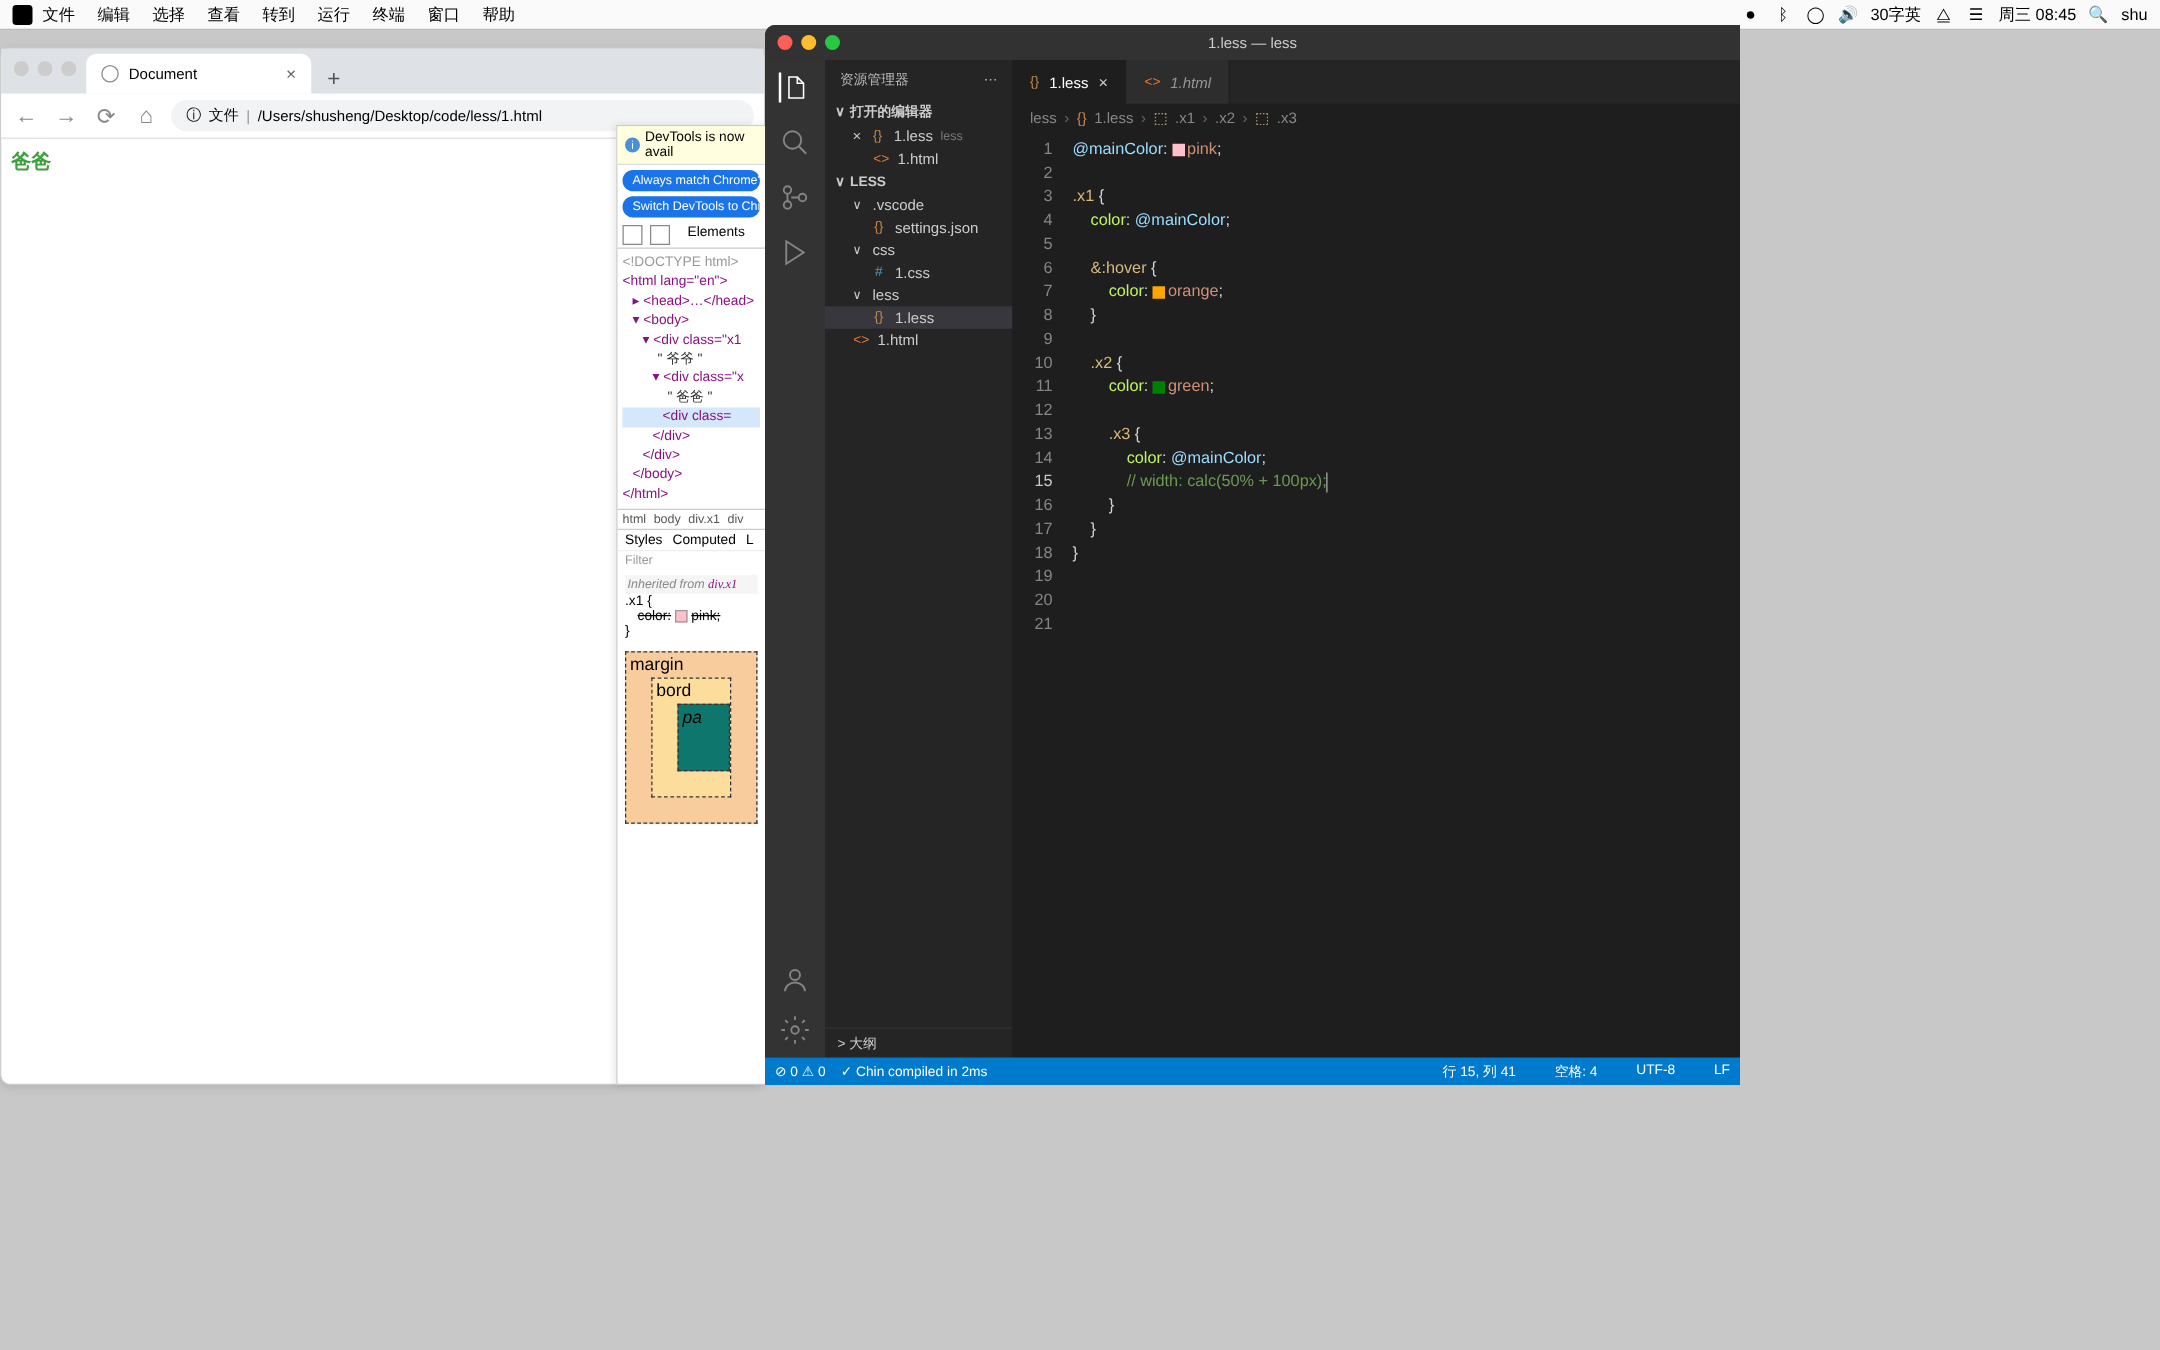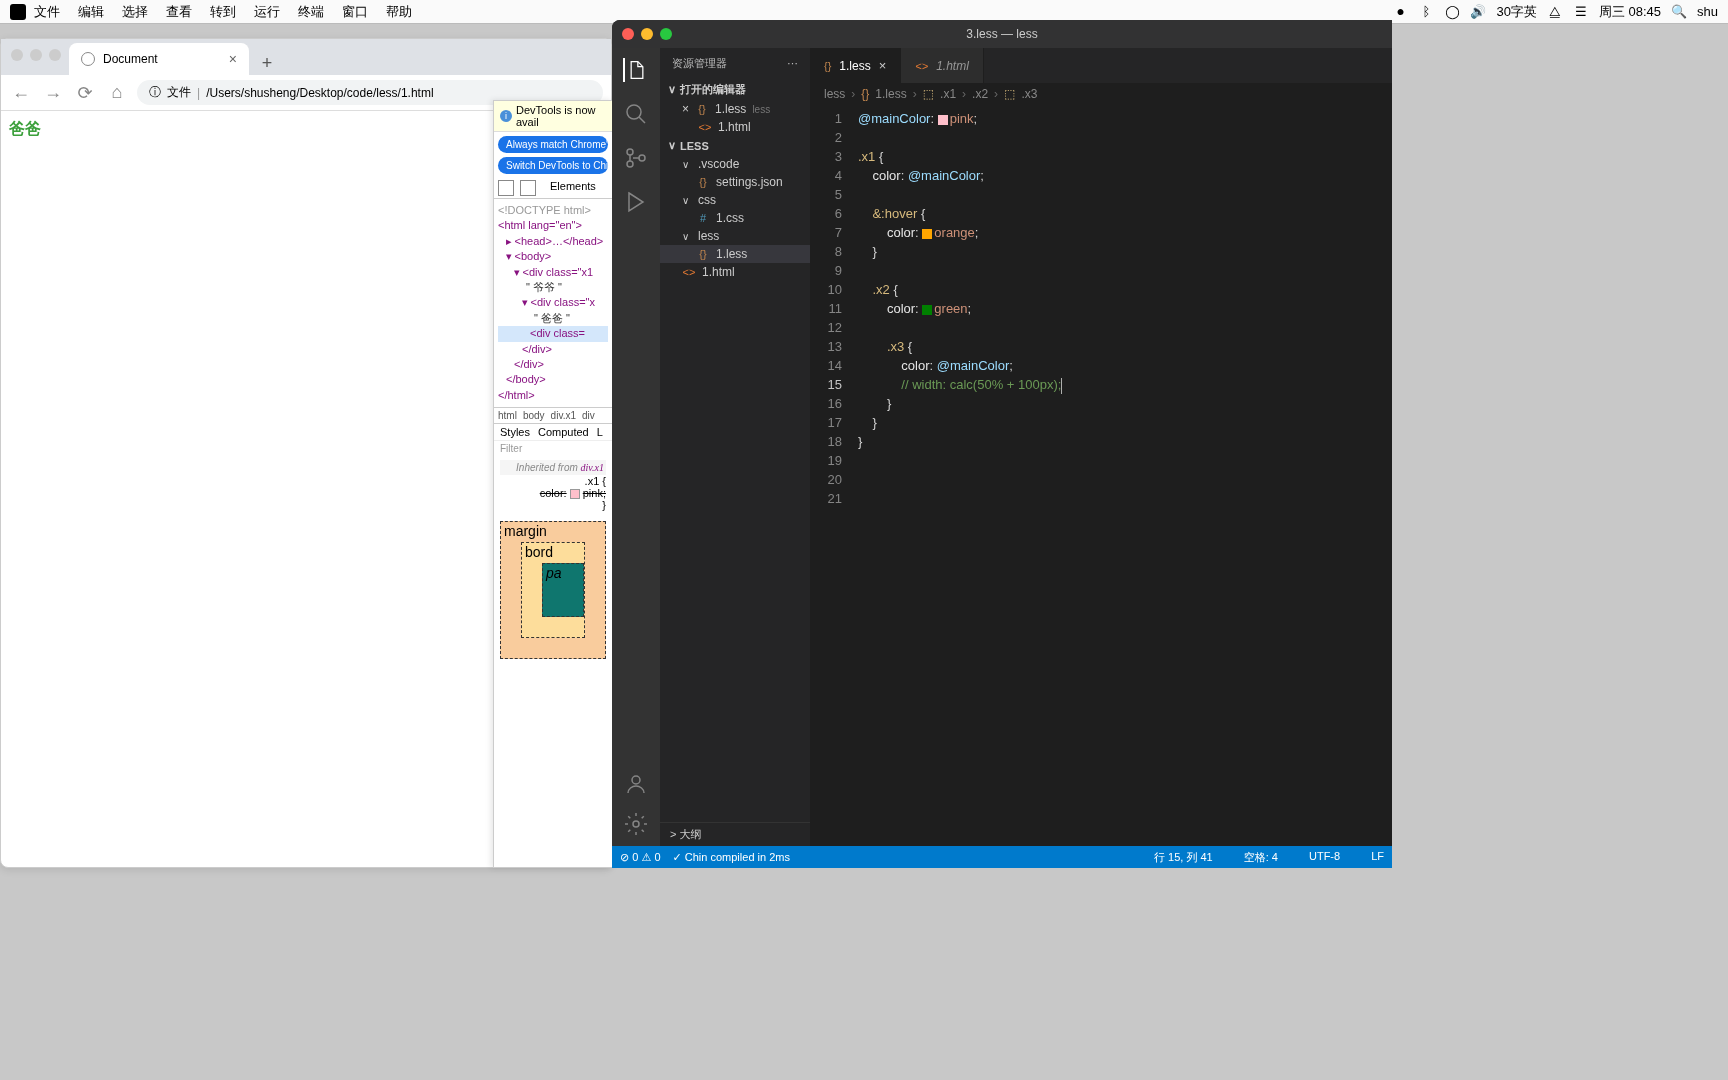--- a/index.html
+++ b/index.html
@@ -37,21 +37,21 @@
 .devtools .chip { background: #1a73e8; color: #fff; border-radius: 10px; padding: 3px 8px; font-size: 10px; white-space: nowrap; overflow: hidden; }
 .devtools .toolbar { display: flex; border-bottom: 1px solid #ccc; padding: 2px 4px; gap: 6px; }
 .devtools .toolbar .tb { width: 16px; height: 16px; border: 1px solid #888; }
 .devtools .dom { padding: 4px; font-family: Menlo, monospace; font-size: 11px; color: #881280; line-height: 1.4; }
 .devtools .dom .tag { color: #881280; }
 .devtools .dom .txt { color: #333; }
 .devtools .dom .sel { background: #d4e7fb; }
 .devtools .crumbs { border-top: 1px solid #ccc; padding: 2px 4px; font-size: 10px; color: #555; display: flex; gap: 6px; }
 .devtools .styles-tabs { border-top: 1px solid #ccc; padding: 2px 6px; font-size: 11px; display: flex; gap: 8px; }
 .devtools .filter { border-top: 1px solid #eee; padding: 2px 6px; color: #999; font-size: 10px; }
-.devtools .rules { padding: 4px 6px; font-family: Menlo, monospace; font-size: 11px; text-align: right; }
+.devtools .rules { padding: 4px 6px; font-family: Menlo, monospace; font-size: 11px; }
 .devtools .rules .inherit { color: #888; font-style: italic; font-family: -apple-system; font-size: 10px; background: #f5f5f5; padding: 2px; }
 .devtools .rules .strike { text-decoration: line-through; }
 .devtools .boxmodel { margin: 6px; }
 .devtools .box { border: 1px dashed #333; padding: 20px; position: relative; font-size: 14px; }
 .devtools .box.margin { background: #f9cc9d; }
 .devtools .box.border { background: #fddd9b; }
 .devtools .box.padding { background: #0f766e; font-style: italic; }
 .devtools .box .lbl { position: absolute; top: 1px; left: 3px; }
 
 
@@ -91,21 +91,21 @@
 .vscode .breadcrumb { padding: 4px 14px; font-size: 12px; color: #888; display: flex; align-items: center; gap: 6px; }
 .vscode .breadcrumb .bc-icon { color: #c0854e; }
 .vscode .breadcrumb .sep { color: #666; }
 .vscode .code { flex: 1; padding: 4px 0; font-family: Menlo, Consolas, monospace; font-size: 13px; line-height: 19px; }
 .vscode .line { display: flex; }
 .vscode .line .num { width: 48px; text-align: right; padding-right: 16px; color: #858585; user-select: none; }
 .vscode .line.active .num { color: #c6c6c6; }
 .vscode .line .code-text { flex: 1; white-space: pre; }
 .vscode .var { color: #9cdcfe; }
 .vscode .sel-css { color: #d7ba7d; }
-.vscode .prop { color: #e5e5e5; }
+.vscode .prop { color: #bef264; }
 .vscode .val { color: #ce9178; }
 .vscode .swatch { display: inline-block; width: 10px; height: 10px; vertical-align: middle; margin-right: 2px; }
 .vscode .comment { color: #6a9955; }
 .vscode .punct { color: #d4d4d4; }
 .vscode .cursor { border-left: 1px solid #aeafad; display: inline-block; height: 16px; vertical-align: middle; }
 .vscode .statusbar { height: 22px; background: #007acc; color: #fff; display: flex; align-items: center; padding: 0 8px; font-size: 11px; gap: 12px; }
 .vscode .statusbar .right { margin-left: auto; display: flex; gap: 31px; }
 </style>
 </head>
 <body>
@@ -237,21 +237,21 @@
   <div class="meeting">
     <span style="color:#0f0">⫾⫾⫾</span>
     <span>腾讯会议</span>
   </div>
   <div class="titlebar">
     <div class="traffic">
       <div class="d r"></div>
       <div class="d y"></div>
       <div class="d g"></div>
     </div>
-    <span>3.less — less</span>
+    <span>1.less — less</span>
   </div>
   <div class="body">
     <div class="activitybar">
       <div class="ico active">
           <svg width="24" height="24" viewBox="0 0 24 24" fill="none" stroke="currentColor" stroke-width="1.5">
             <path d="M13 2H5v20h14V8l-6-6z"></path>
             <path d="M13 2v6h6"></path>
           </svg>
         </div>
       <div class="ico">

